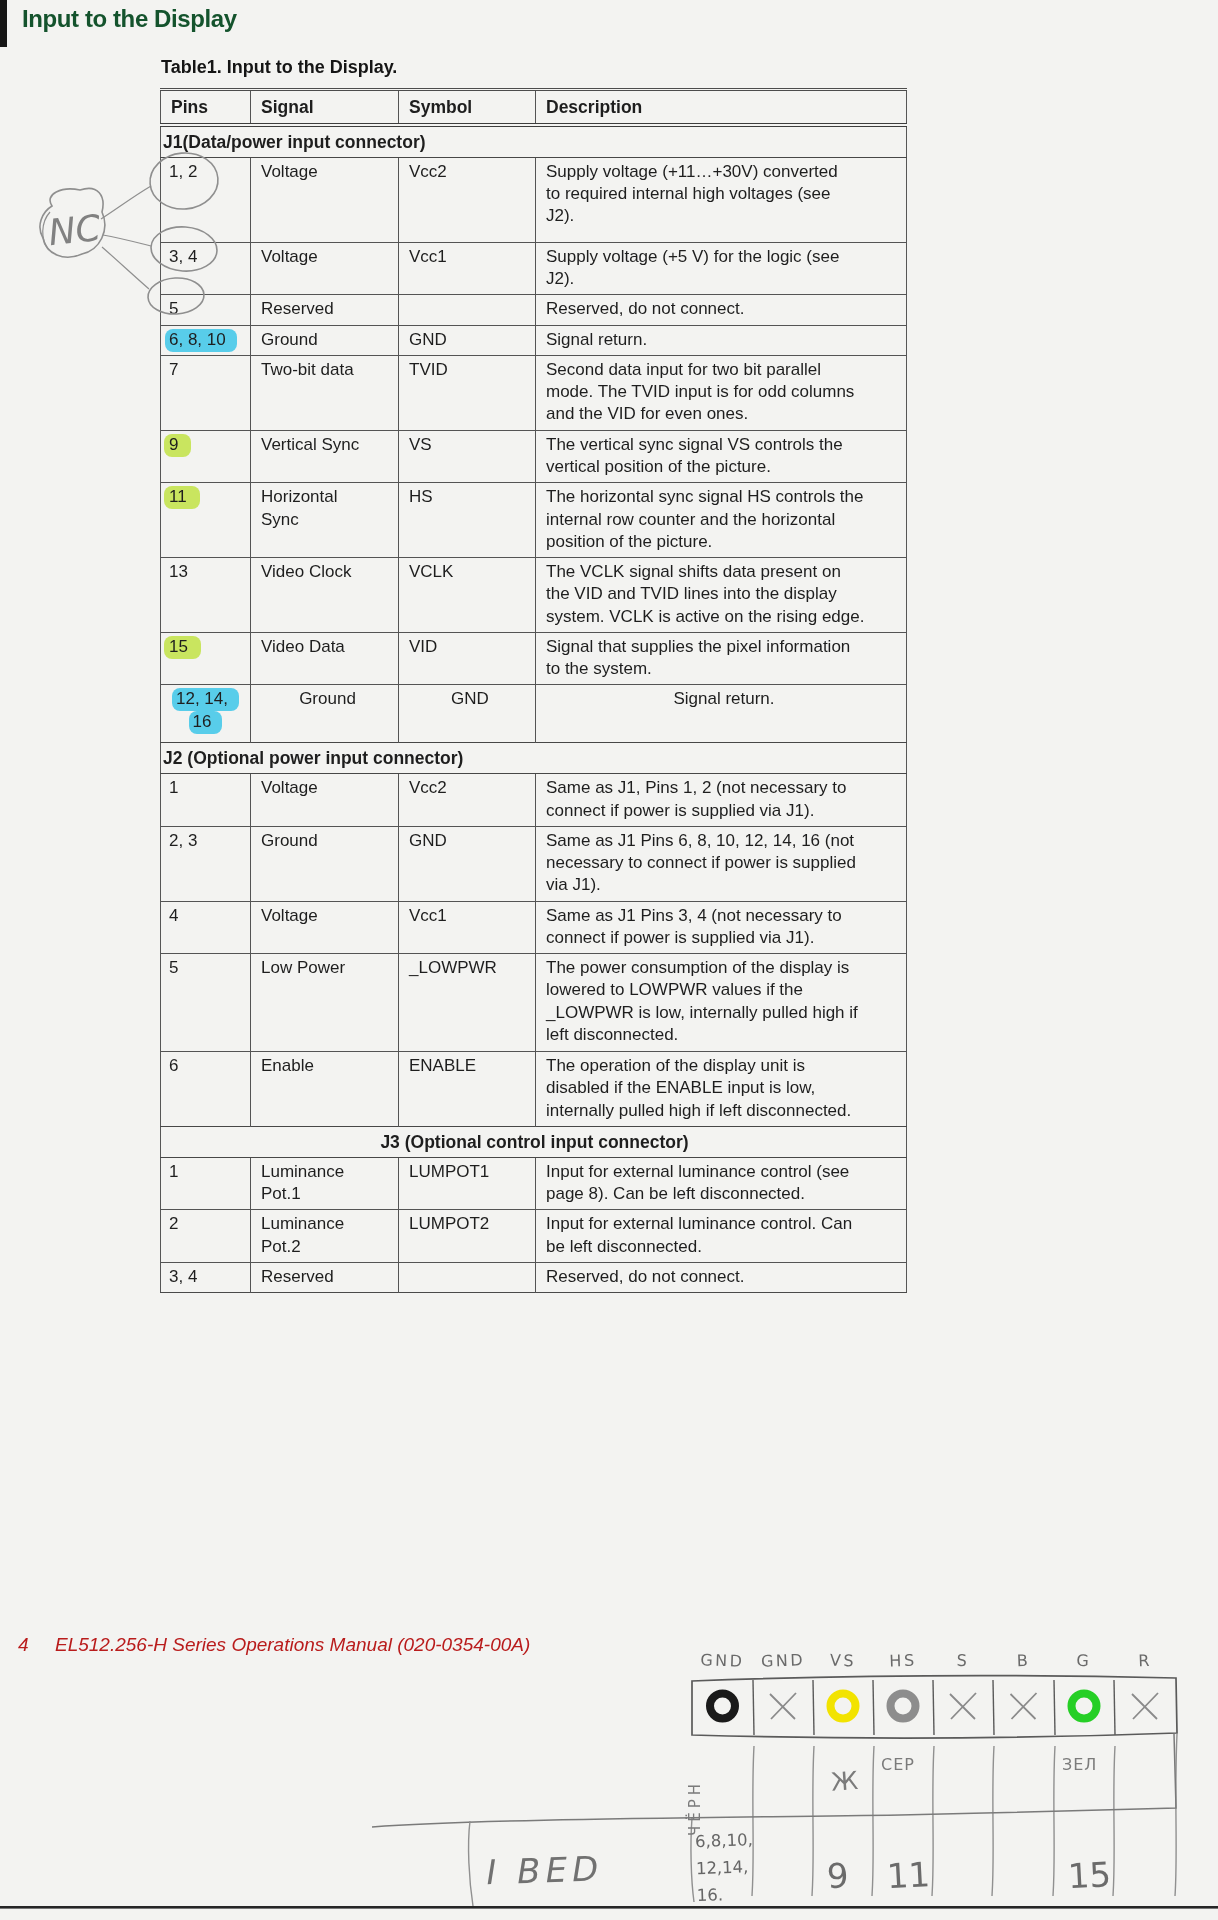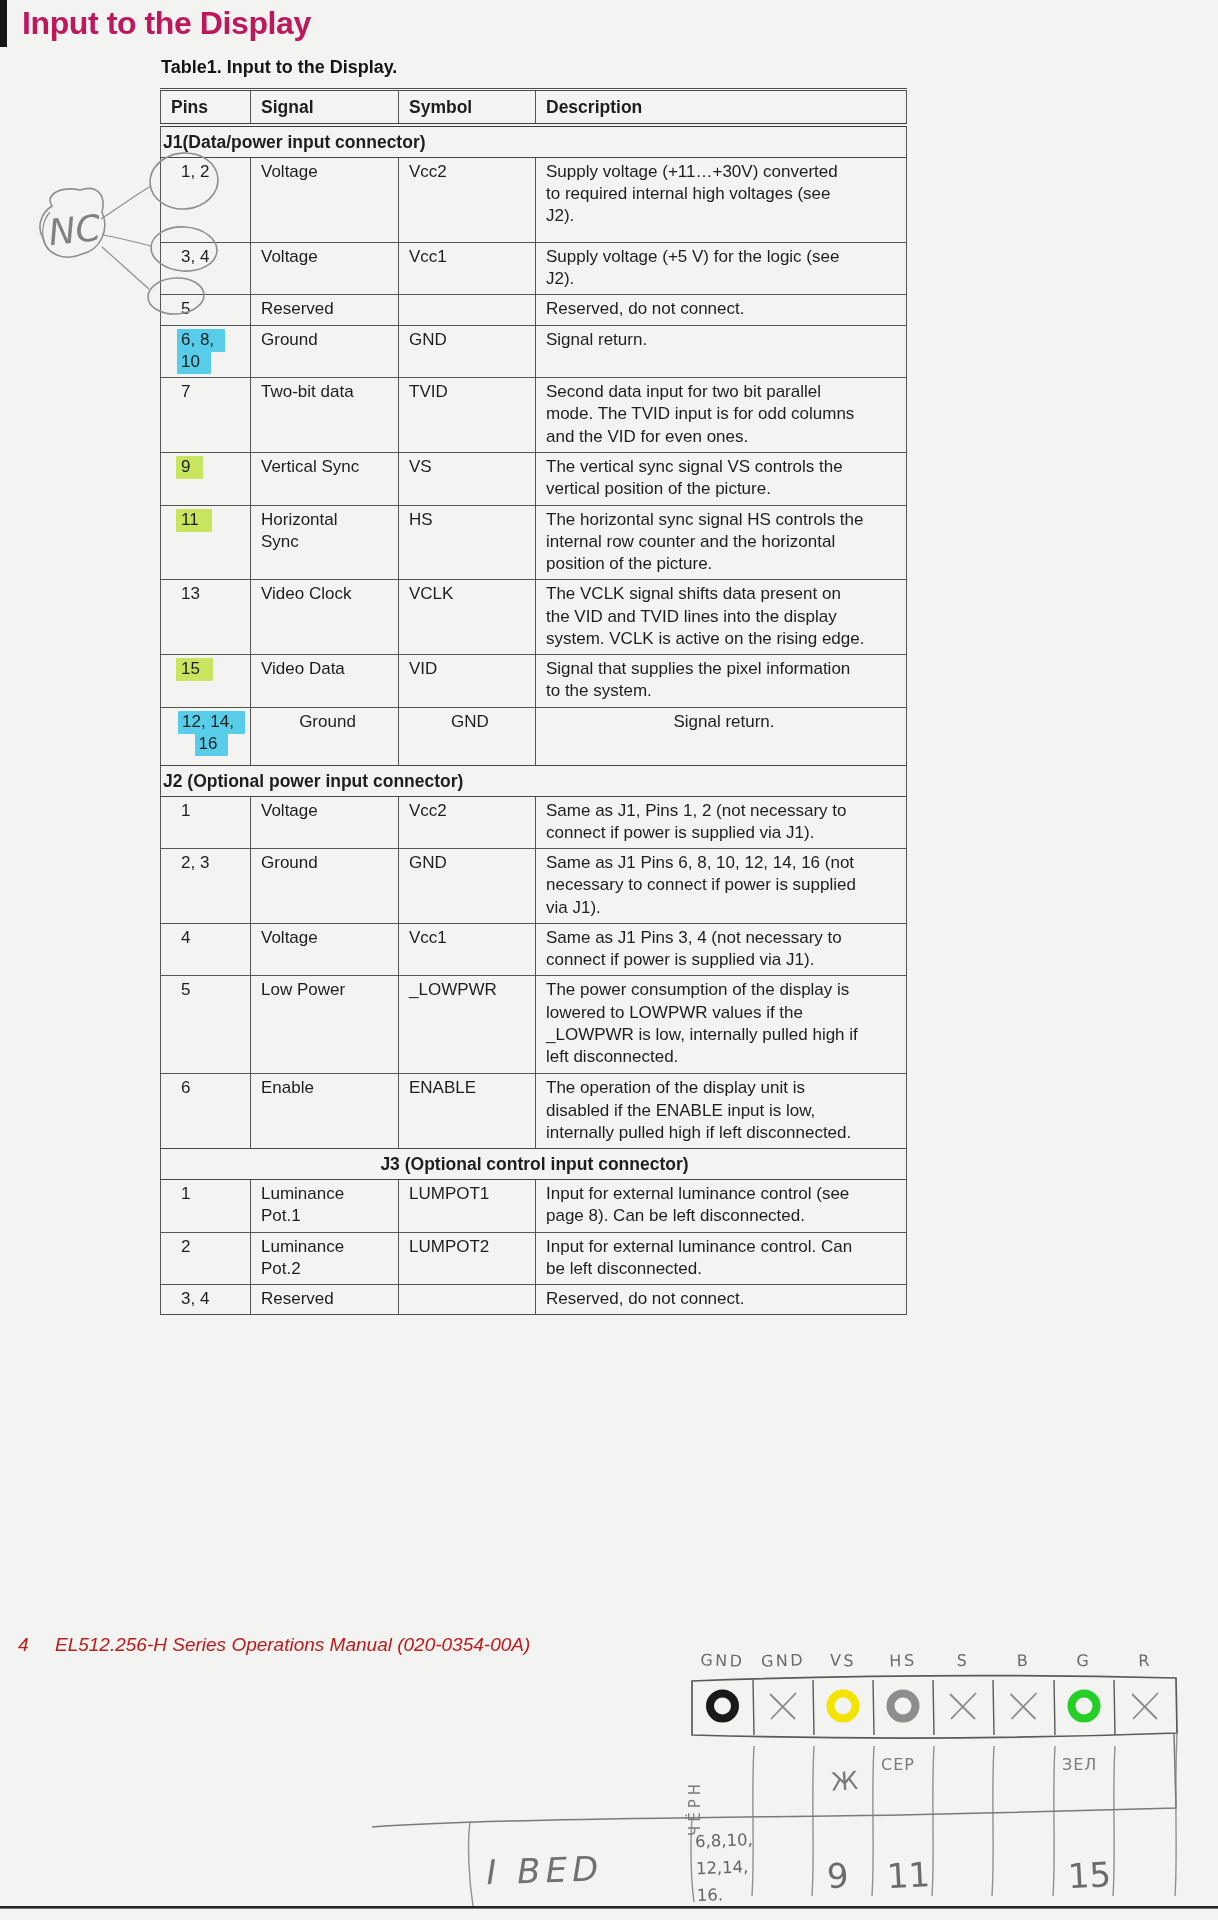--- a/index.html
+++ b/index.html
@@ -1,45 +1,45 @@
 <!DOCTYPE html>
 <html><head>
 <meta charset="utf-8">
 <style>
   html,body{margin:0;padding:0}
   body{
     width:1218px;height:1920px;position:relative;overflow:hidden;
     background:#f3f3f1;color:#1c1c1c;
     font-family:"Liberation Sans", sans-serif;
   }
-  .page-title{position:absolute;left:22px;top:5px;font-size:32px;font-weight:bold;letter-spacing:-0.4px;color:#be185d}
+  .page-title{position:absolute;left:22px;top:5px;font-size:24px;font-weight:bold;letter-spacing:-0.4px;color:#14532d}
   .caption{position:absolute;left:161px;top:57px;font-size:18px;font-weight:bold;color:#151515}
   .corner-mark{position:absolute;left:0;top:0;width:7px;height:47px;background:#161616}
 
   #main-table{
     position:absolute;left:160px;top:88px;width:746px;
     border-collapse:collapse;table-layout:fixed;
     font-size:17px;line-height:1.31;color:#1e1e1e;
     border-left:1px solid #565656;border-right:1px solid #565656;border-bottom:1.5px solid #4a4a4a;
   }
   #main-table th{
     font-weight:bold;text-align:left;font-size:17.5px;vertical-align:top;
     padding:5px 4px 4px 10px;
     border-top:3px double #4c4c4c;border-bottom:4px double #3d3d3d;
   }
   #main-table th.first{}
   #main-table td{vertical-align:top;padding:3px 4px 4px 10px;white-space:pre-line}
-  #main-table td.c-pins{padding-left:20px;white-space:pre-line}
+  #main-table td.c-pins{padding-left:8px;white-space:pre-line}
   #main-table .data-row td{border-top:1px solid #545454}
   #main-table th + th, #main-table td.vline{border-left:1px solid #545454}
   #main-table .section-cell{
     font-weight:bold;font-size:17.5px;padding:4px 0 3px 2px;white-space:normal;
     border-top:1.5px solid #474747;border-bottom:1.5px solid #474747;
   }
-  .hl{border-radius:1px;-webkit-box-decoration-break:clone;box-decoration-break:clone}
+  .hl{border-radius:8px;-webkit-box-decoration-break:clone;box-decoration-break:clone}
   .hl-cyan{background:#58cdea;padding:1px 11px 3px 4px;margin-left:-4px}
   .hl-green{background:#c9e55f;padding:1px 13px 3px 5px;margin-left:-5px}
 
   .footer{position:absolute;left:18px;top:1634px;font-size:19px;font-style:italic;color:#b91c1c;white-space:nowrap}
   .footer .pageno{display:inline-block;width:37px;font-style:italic}
 
   svg.overlay{position:absolute;left:0;top:0;pointer-events:none}
   .hand{font-family:"DejaVu Sans", sans-serif}
 </style>
 </head>

